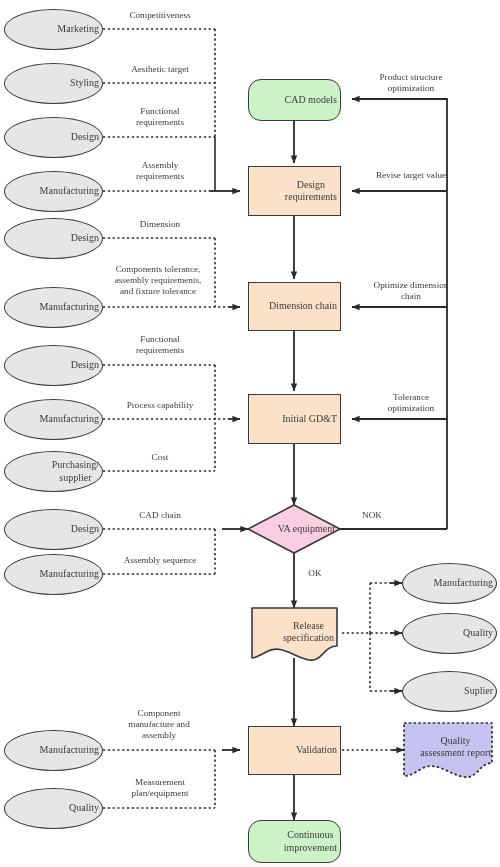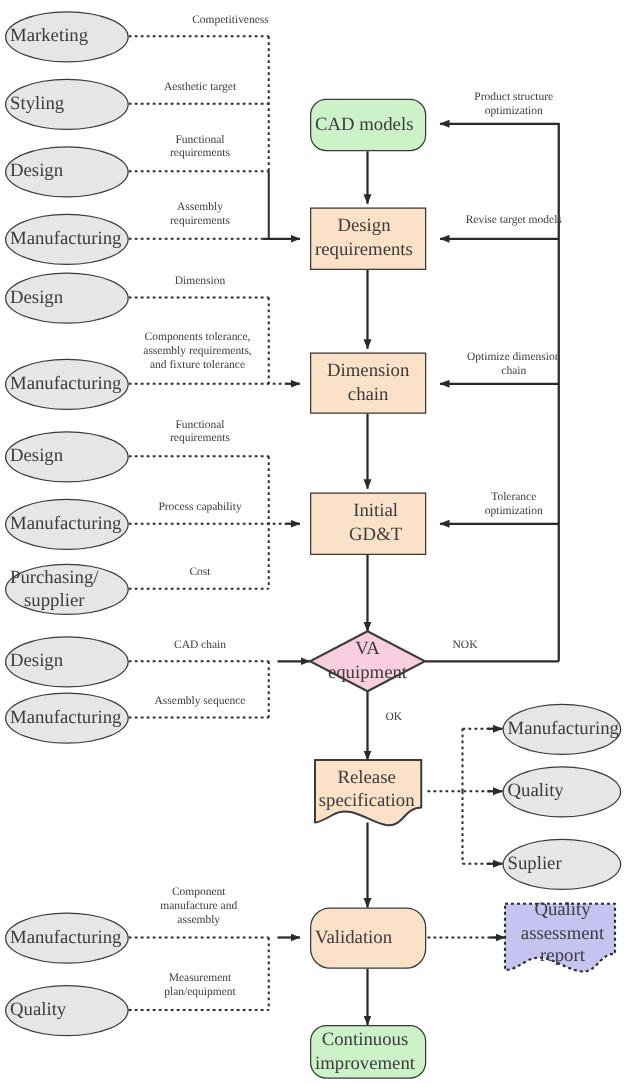--- a/index.html
+++ b/index.html
@@ -23,24 +23,24 @@
     left: 0;
     top: 0;
     width: 500px;
     height: 867px;
   }
   .node {
     position: absolute;
     box-sizing: border-box;
     display: flex;
     align-items: center;
-    justify-content: flex-start;
+    justify-content: flex-end;
     text-align: center;
     color: #3c3c3c;
-    font-size: 15px;
+    font-size: 10px;
     line-height: 1.25;
     z-index: 5;
   }
   .ellipse {
     border: 1.6px solid #3a3a3a;
     border-radius: 50%;
     background: #e6e6e6;
   }
   .rect {
     border: 1.6px solid #3a3a3a;
@@ -206,21 +206,21 @@
   <div class="node ellipse" style="left:4px;  top:554px; width:99px; height:41px;">
     <span class="node-label">Manufacturing</span>
   </div>
   <div class="node ellipse" style="left:4px;  top:730px; width:99px; height:41px;">
     <span class="node-label">Manufacturing</span>
   </div>
   <div class="node ellipse" style="left:4px;  top:788px; width:99px; height:41px;">
     <span class="node-label">Quality</span>
   </div>
 
-  <div class="edge-label" style="left:105px; top:10px;  width:110px;text-align:right;">Competitiveness</div>
+  <div class="edge-label" style="left:105px; top:10px;  width:110px;">Competitiveness</div>
   <div class="edge-label" style="left:105px; top:64px;  width:110px;">Aesthetic target</div>
   <div class="edge-label" style="left:105px; top:106px; width:110px;">Functional<br>requirements</div>
   <div class="edge-label" style="left:105px; top:160px; width:110px;">Assembly<br>requirements</div>
   <div class="edge-label" style="left:105px; top:219px; width:110px;">Dimension</div>
   <div class="edge-label" style="left:96px;  top:264px; width:124px;">Components tolerance,<br>assembly requirements,<br>and fixture tolerance</div>
   <div class="edge-label" style="left:105px; top:334px; width:110px;">Functional<br>requirements</div>
   <div class="edge-label" style="left:105px; top:400px; width:110px;">Process capability</div>
   <div class="edge-label" style="left:105px; top:452px; width:110px;">Cost</div>
   <div class="edge-label" style="left:105px; top:510px; width:110px;">CAD chain</div>
   <div class="edge-label" style="left:101px; top:555px; width:118px;">Assembly sequence</div>
@@ -244,30 +244,30 @@
   </div>
 
   <div class="node diamond-wrap" style="left:250px; top:518px; width:88px; height:22px;">
     <span class="node-label">VA equipment</span>
   </div>
 
   <div class="node doc-wrap" style="left:252px; top:612px; width:85px; height:40px;">
     <span class="node-label">Release<br>specification</span>
   </div>
 
-  <div class="node rect" style="left:248px; top:726px; width:93px; height:49px;border-radius:16px;">
+  <div class="node rect" style="left:248px; top:726px; width:93px; height:49px;">
     <span class="node-label">Validation</span>
   </div>
 
   <div class="node rounded" style="left:248px; top:820px; width:93px; height:43px;">
     <span class="node-label">Continuous<br>improvement</span>
   </div>
 
   <div class="edge-label" style="left:352px; top:72px;  width:118px;">Product structure<br>optimization</div>
-  <div class="edge-label" style="left:352px; top:170px; width:118px;">Revise target models</div>
+  <div class="edge-label" style="left:352px; top:170px; width:118px;">Revise target value</div>
   <div class="edge-label" style="left:352px; top:280px; width:118px;">Optimize dimension<br>chain</div>
   <div class="edge-label" style="left:352px; top:392px; width:118px;">Tolerance<br>optimization</div>
   <div class="edge-label" style="left:352px; top:510px; width:40px;">NOK</div>
   <div class="edge-label" style="left:300px; top:568px; width:30px;">OK</div>
 
   <div class="node ellipse" style="left:402px; top:563px; width:95px; height:41px;">
     <span class="node-label">Manufacturing</span>
   </div>
   <div class="node ellipse" style="left:402px; top:613px; width:95px; height:41px;">
     <span class="node-label">Quality</span>

